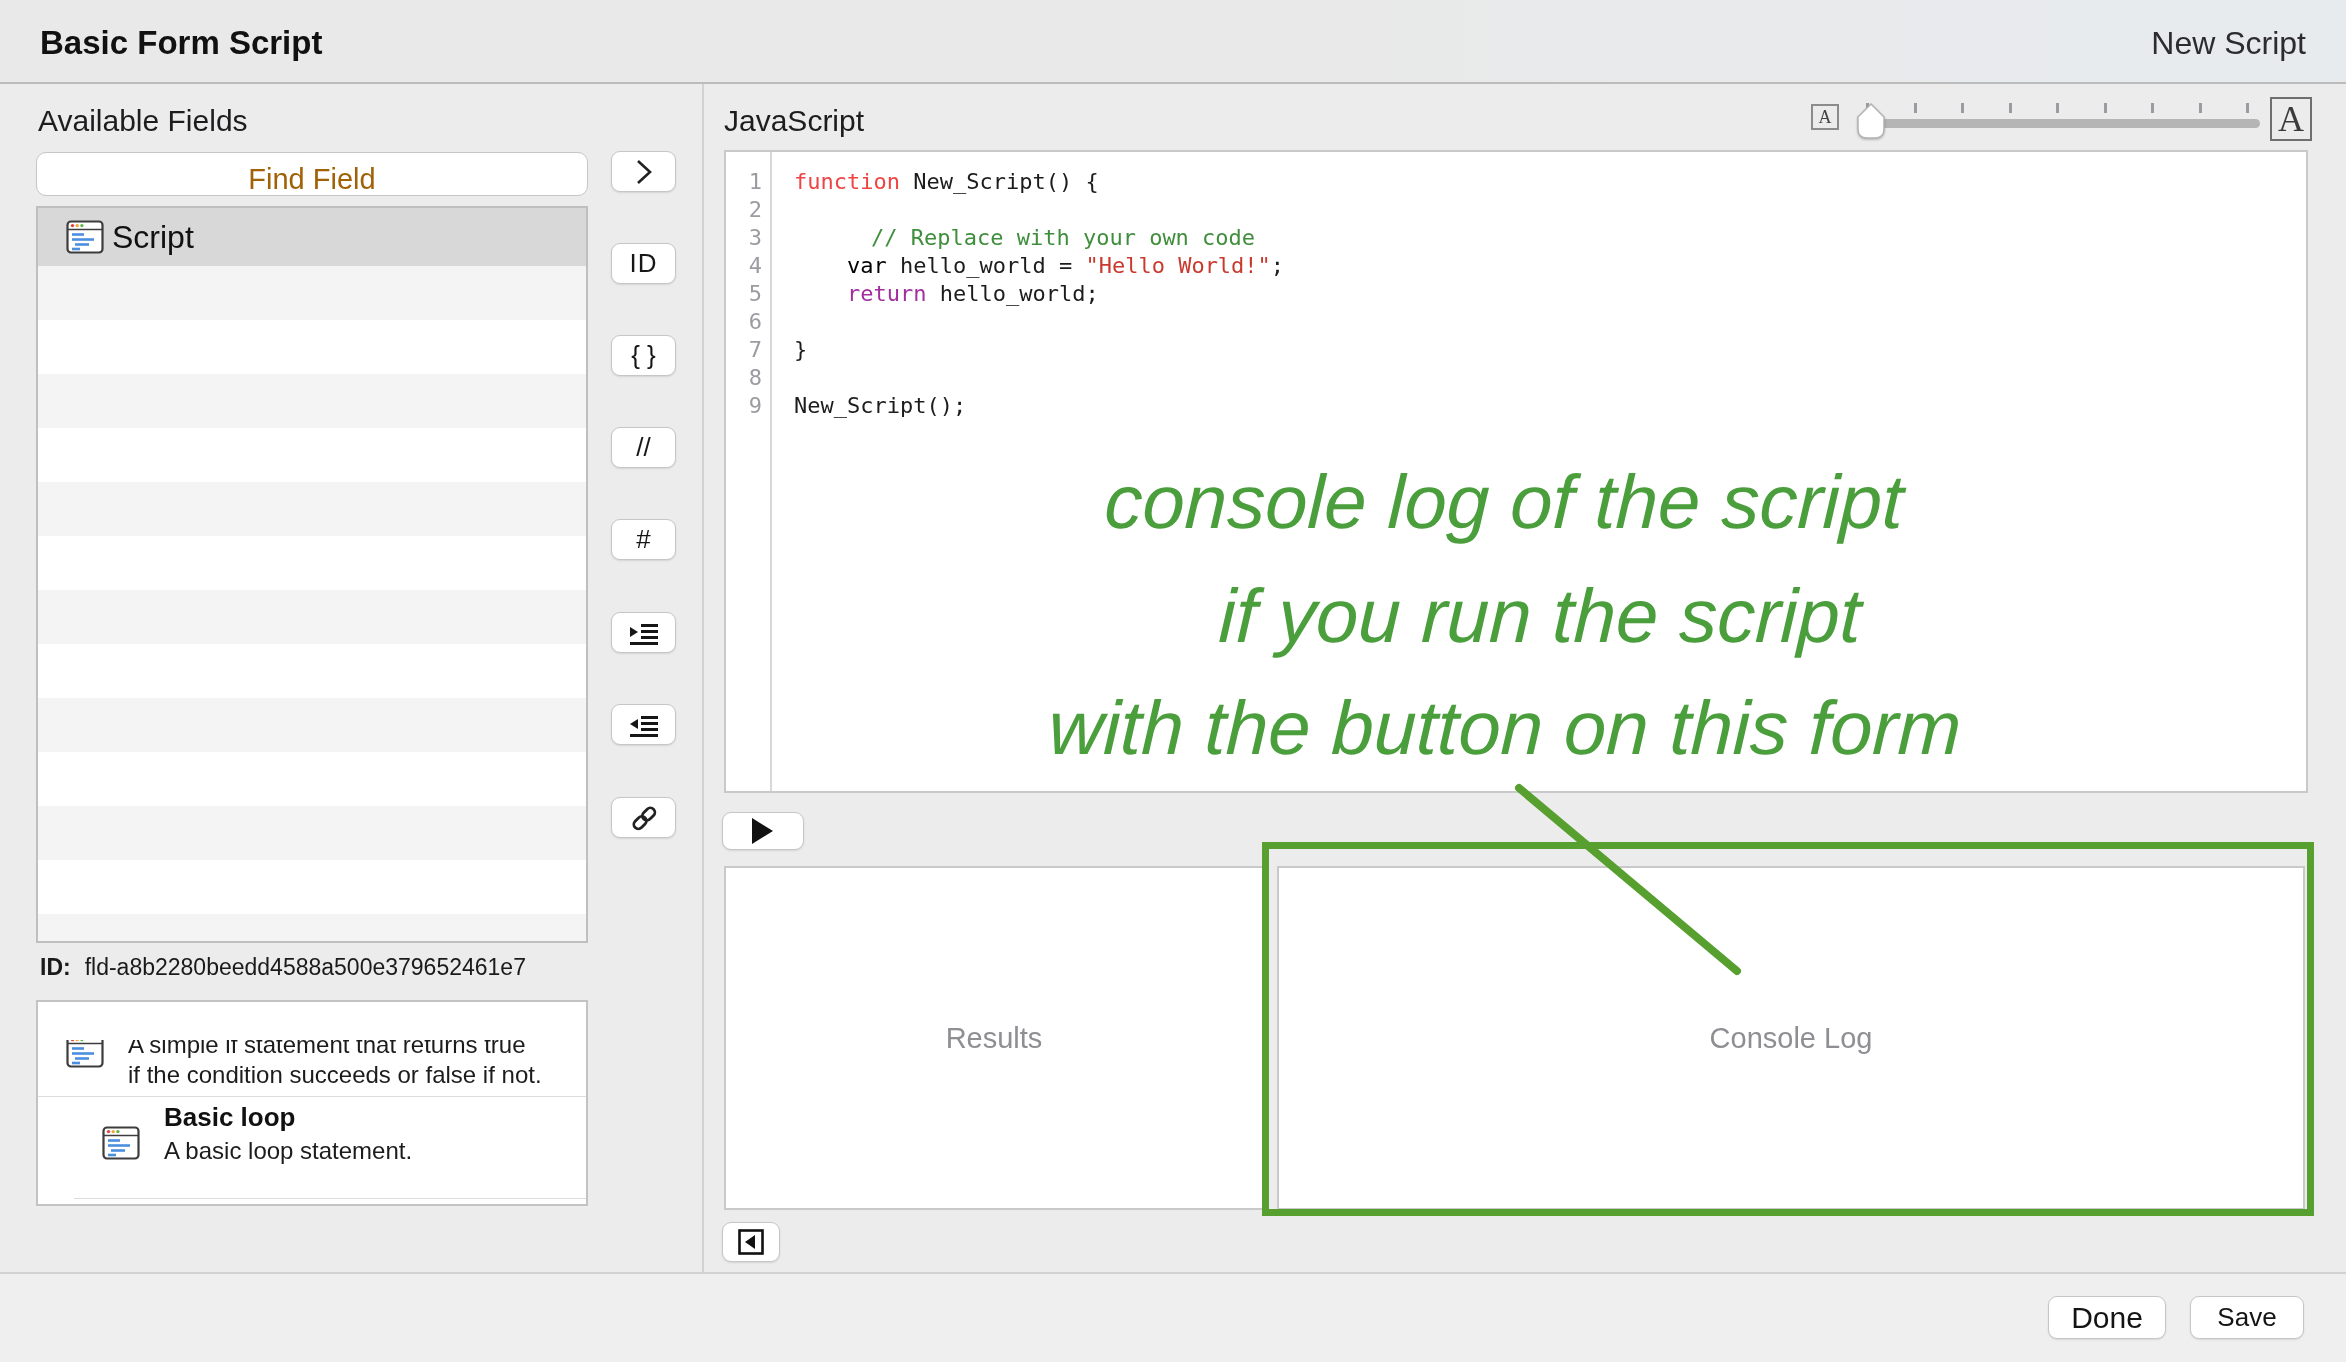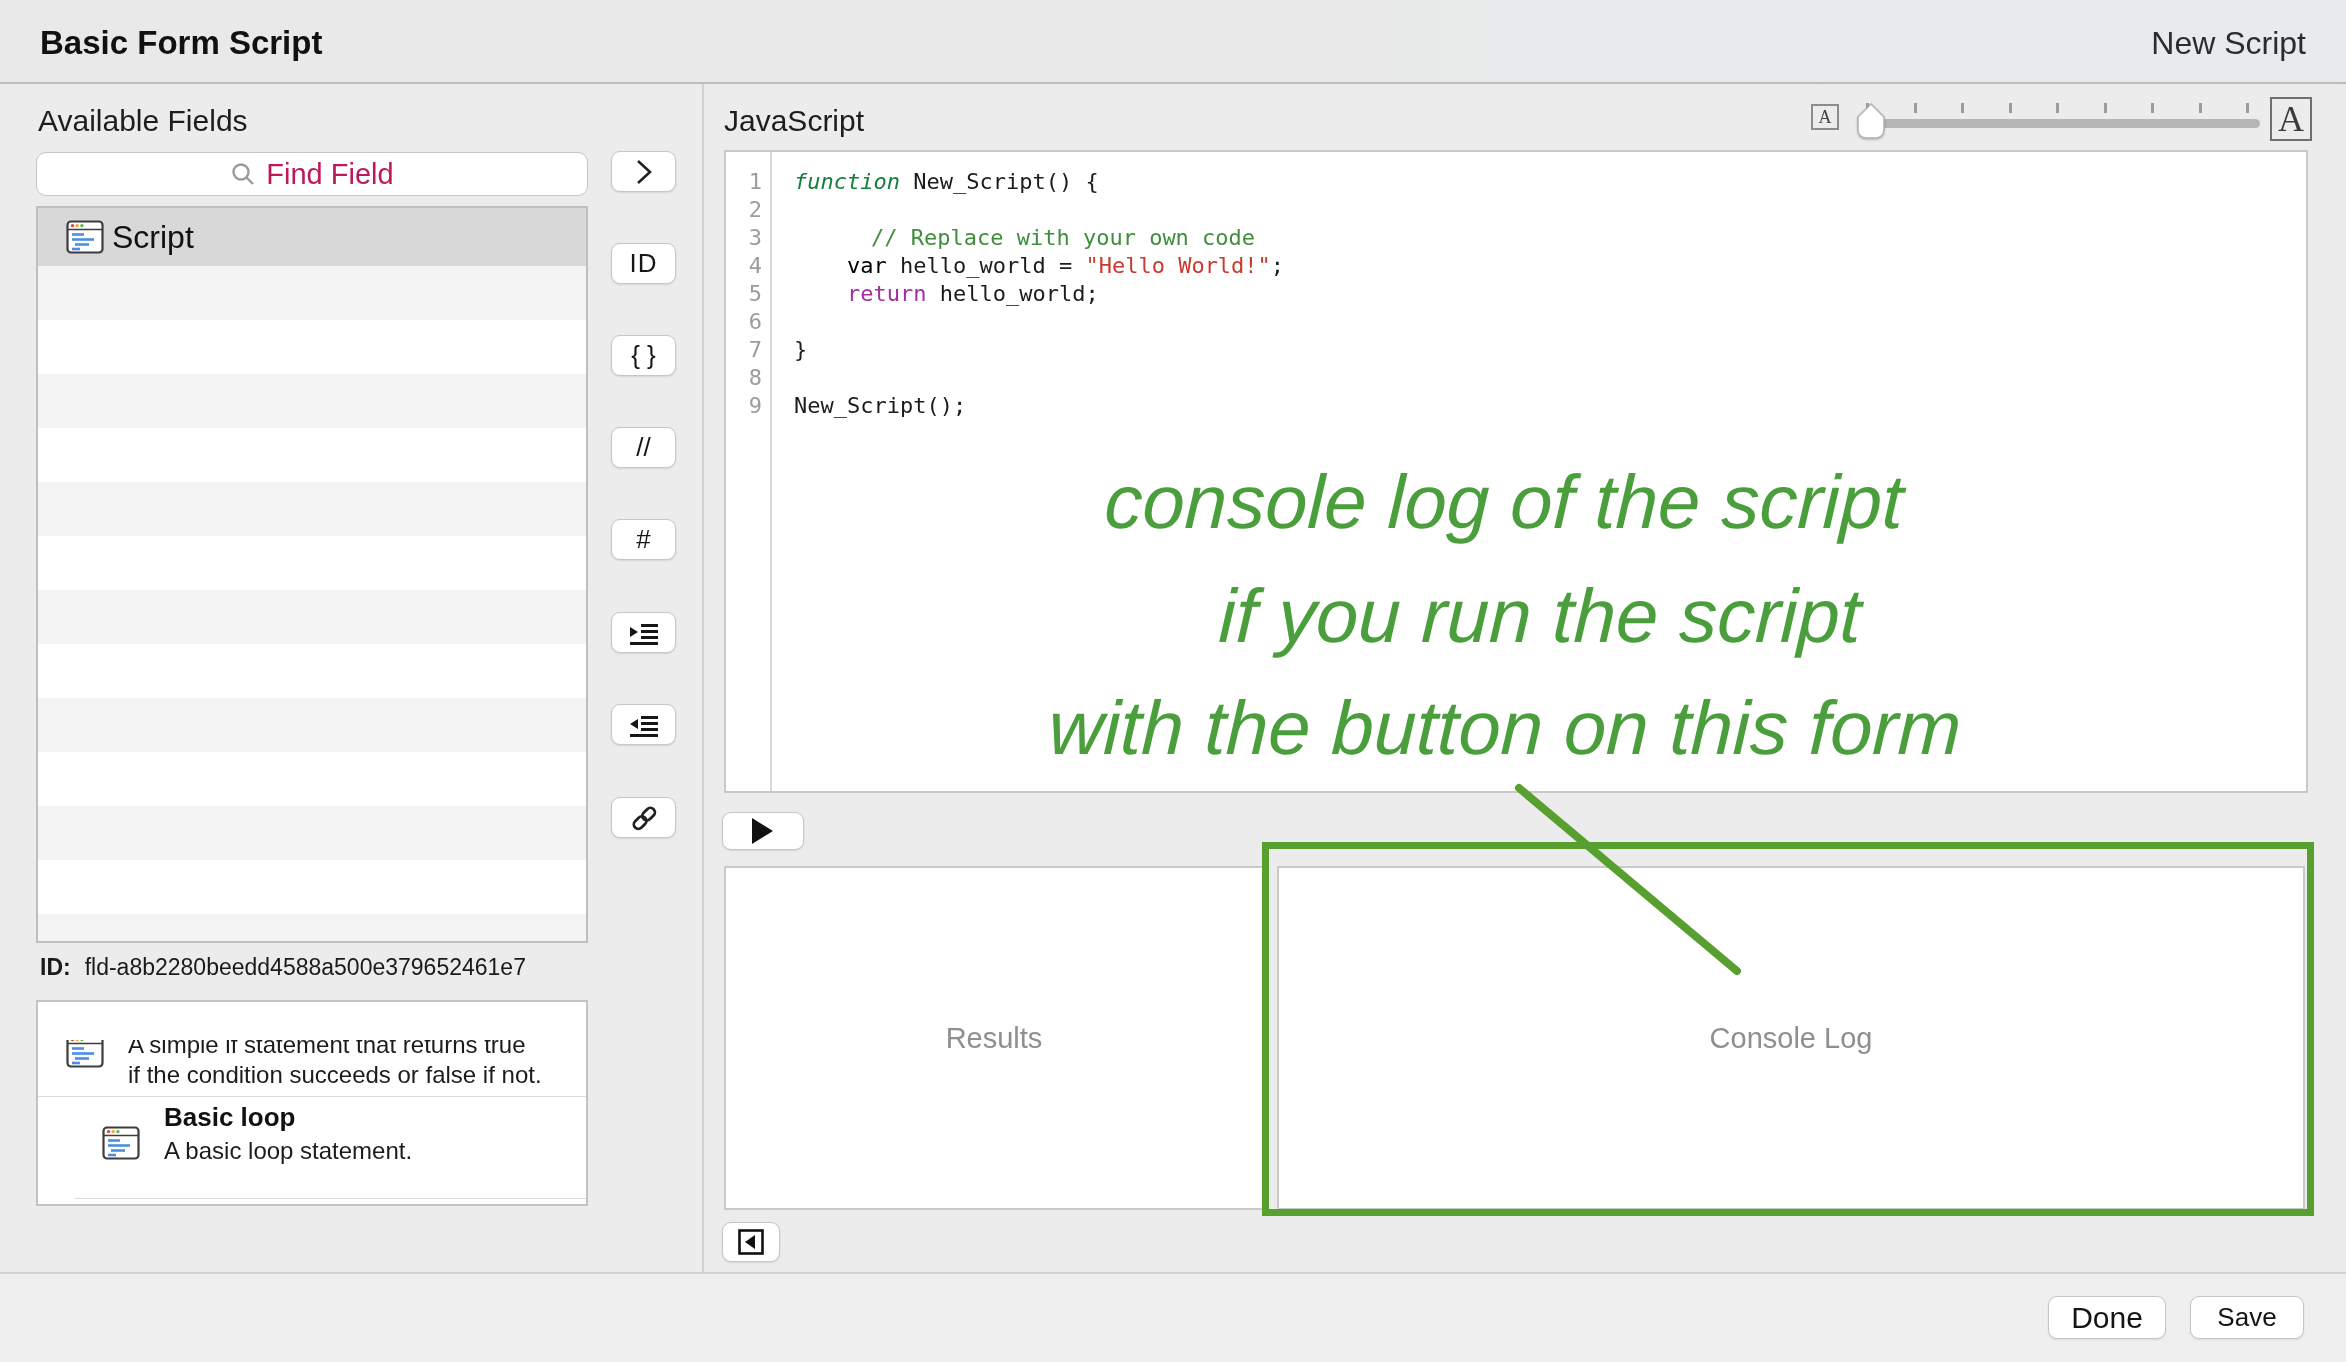--- a/index.html
+++ b/index.html
@@ -21,21 +21,21 @@
   .panel{background:#fff;border:2px solid #c9c9c9;box-sizing:border-box;}
   .placeholder-txt{color:#8e8e93;font-size:29px;}
 
   
   #available-fields-label{left:38px;top:104px;font-size:30px;color:#1d1d1f;}
   #search-wrap{left:36px;top:152px;width:552px;height:44px;}
   #search-input{position:absolute;left:0;top:0;width:100%;height:100%;border:1.5px solid #c6c6c6;
     border-radius:10px;background:#fff;box-sizing:border-box;font-size:28px;outline:none;
     font-family:"Liberation Sans",sans-serif;}
   #search-overlay{position:absolute;left:0;top:0;width:100%;height:100%;display:flex;
-    align-items:center;justify-content:center;gap:10px;color:#be185d;font-size:29px;pointer-events:none;}
+    align-items:center;justify-content:center;gap:10px;color:#a16207;font-size:29px;pointer-events:none;flex-direction:column;}
   #fields-list{left:36px;top:206px;width:552px;height:737px;background:#fff;
     border:2px solid #bfbfbf;box-sizing:border-box;overflow:hidden;}
   .field-row{display:flex;align-items:center;height:58px;padding-left:28px;box-sizing:border-box;}
   .field-row.selected{background:#d8d8d9;}
   .field-row .lbl{margin-left:8px;font-size:32px;color:#111;}
   .filler-row{height:54px;}
   .filler-row.odd{background:#f4f4f5;}
   .filler-row.even{background:#ffffff;}
 
   #field-id-line{left:40px;top:954px;font-size:23px;color:#1a1a1a;}
@@ -268,21 +268,21 @@
         <div class="gut-num">2</div>
         <div class="gut-num">3</div>
         <div class="gut-num">4</div>
         <div class="gut-num">5</div>
         <div class="gut-num">6</div>
         <div class="gut-num">7</div>
         <div class="gut-num">8</div>
         <div class="gut-num">9</div>
       </div>
     <div id="code-area">
-        <div class="code-line"><span style="color: #15803d; font-style: italic;">function</span><span style="color: rgb(28, 28, 28);"> New_Script() {</span></div>
+        <div class="code-line"><span style="color: #ef4444;">function</span><span style="color: rgb(28, 28, 28);"> New_Script() {</span></div>
         <div class="code-line"></div>
         <div class="code-line"><span style="color: rgb(28, 28, 28);">    </span><span style="color: rgb(63, 142, 60); margin-left: 24px;">// Replace with your own code</span></div>
         <div class="code-line"><span style="color: rgb(28, 28, 28);">    </span><span style="color: #000000;">var</span><span style="color: rgb(28, 28, 28);"> hello_world = </span><span style="color: rgb(201, 57, 46);">"Hello World!"</span><span style="color: rgb(28, 28, 28);">;</span></div>
         <div class="code-line"><span style="color: rgb(28, 28, 28);">    </span><span style="color: rgb(161, 47, 160);">return</span><span style="color: rgb(28, 28, 28);"> hello_world;</span></div>
         <div class="code-line"></div>
         <div class="code-line"><span style="color: rgb(28, 28, 28);">}</span></div>
         <div class="code-line"></div>
         <div class="code-line"><span style="color: rgb(28, 28, 28);">New_Script();</span></div>
       </div>
   </div>

